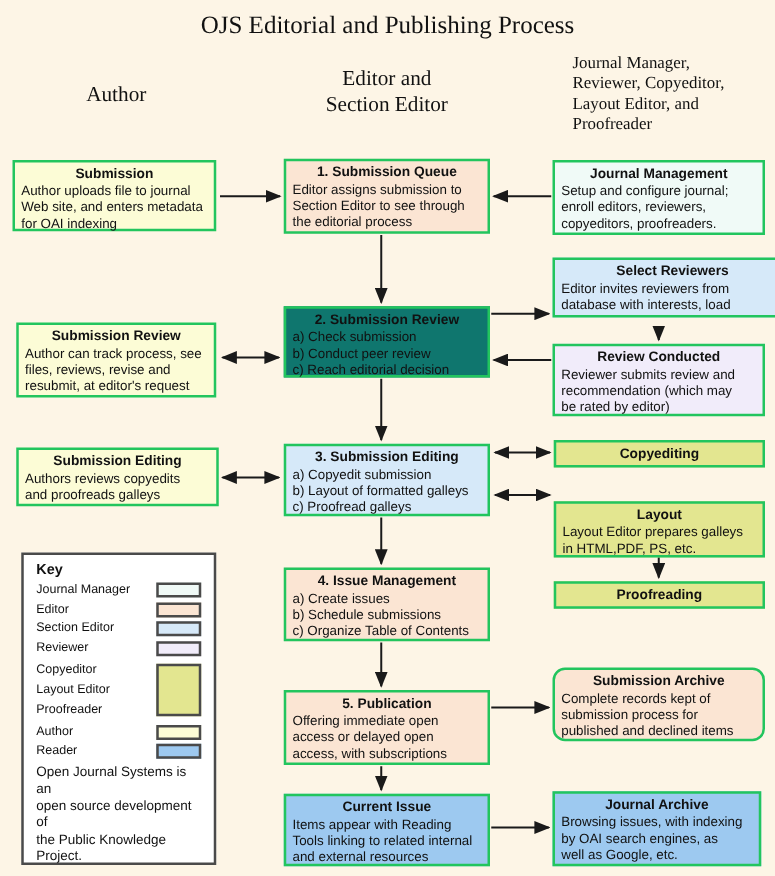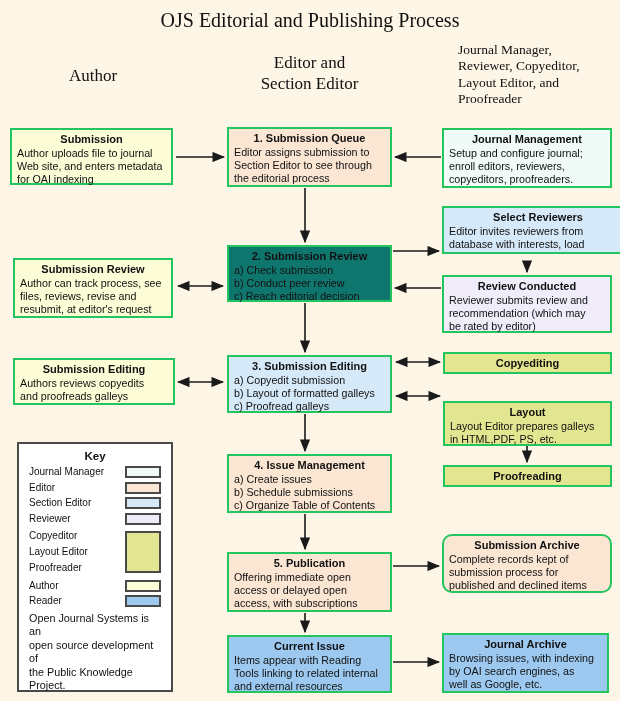--- a/index.html
+++ b/index.html
@@ -37,21 +37,21 @@
   .b-selrev  { left:442px; top:206px; width:192px; height:48px; }
   .b-revcon  { left:442px; top:275px; width:170px; height:58px; }
   .b-copyedit{ left:443px; top:352px; width:169px; height:22px; }
   .b-layout  { left:443px; top:385px; width:169px; height:45px;margin-top:16px; }
   .b-proof   { left:443px; top:465px; width:169px; height:22px; }
   .b-subarch { left:442px; top:534px; width:170px; height:59px;border-radius:10px; }
   .b-jarch   { left:442px; top:633px; width:167px; height:60px; }
 
   .keybox { position:absolute; left:17px; top:442px; width:156px; height:250px;
     background:#ffffff; border:2px solid #4a4a4a; padding:6px 10px 4px 10px; color:#111; }
-  .key-title { font-size:11.5px; font-weight:bold; text-align:center; margin-bottom:4px; }
+  .key-title { font-size:11.5px; font-weight:bold; text-align:left; margin-bottom:4px; }
   .key-row { display:flex; justify-content:space-between; align-items:center; margin-bottom:3.5px; }
   .key-label { font-size:10px; line-height:1.2; }
   .key-swatch { width:36px; height:12px; border:2px solid #4a4a4a; flex:none; }
   .key-swatch.tall { height:42px; }
   .key-group-labels .key-label { display:block; line-height:16px; }
   .key-note { font-size:10.8px; line-height:1.24; margin-top:5px; white-space:pre-line; }
 </style>
 </head>
 <body>
 

